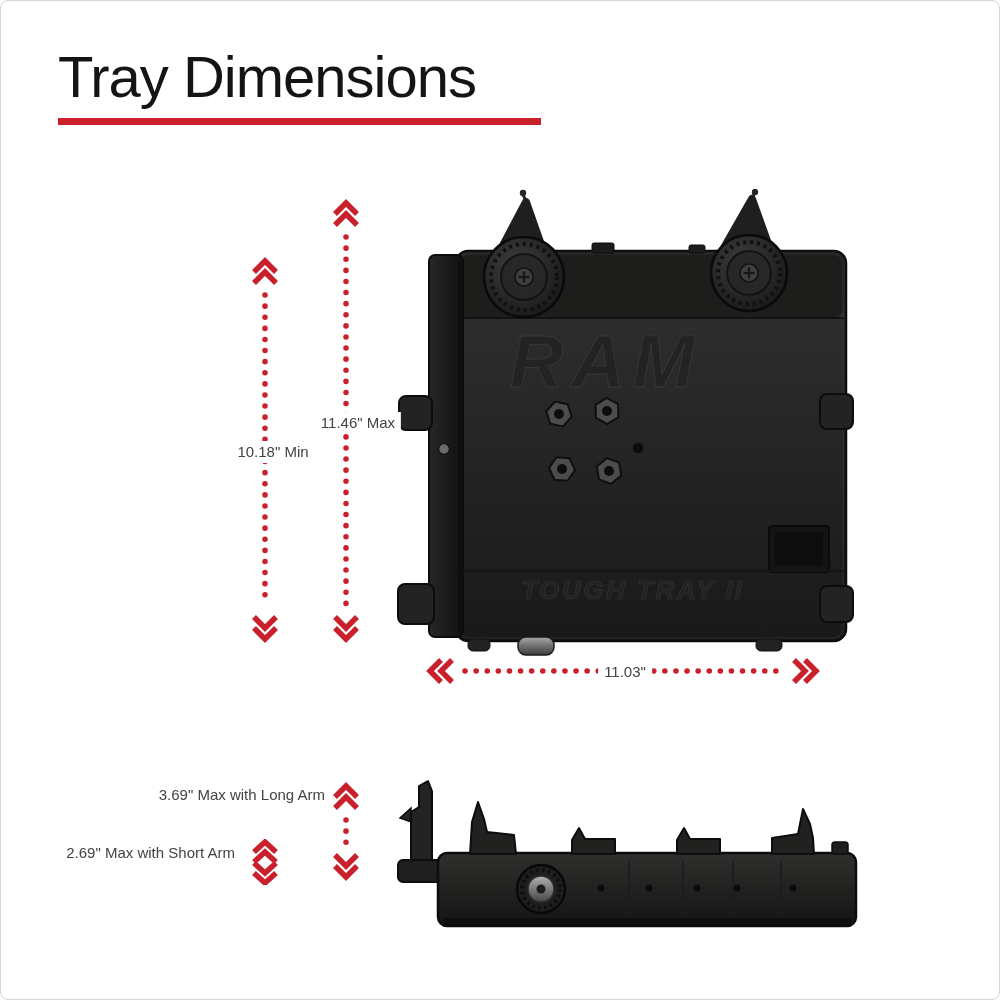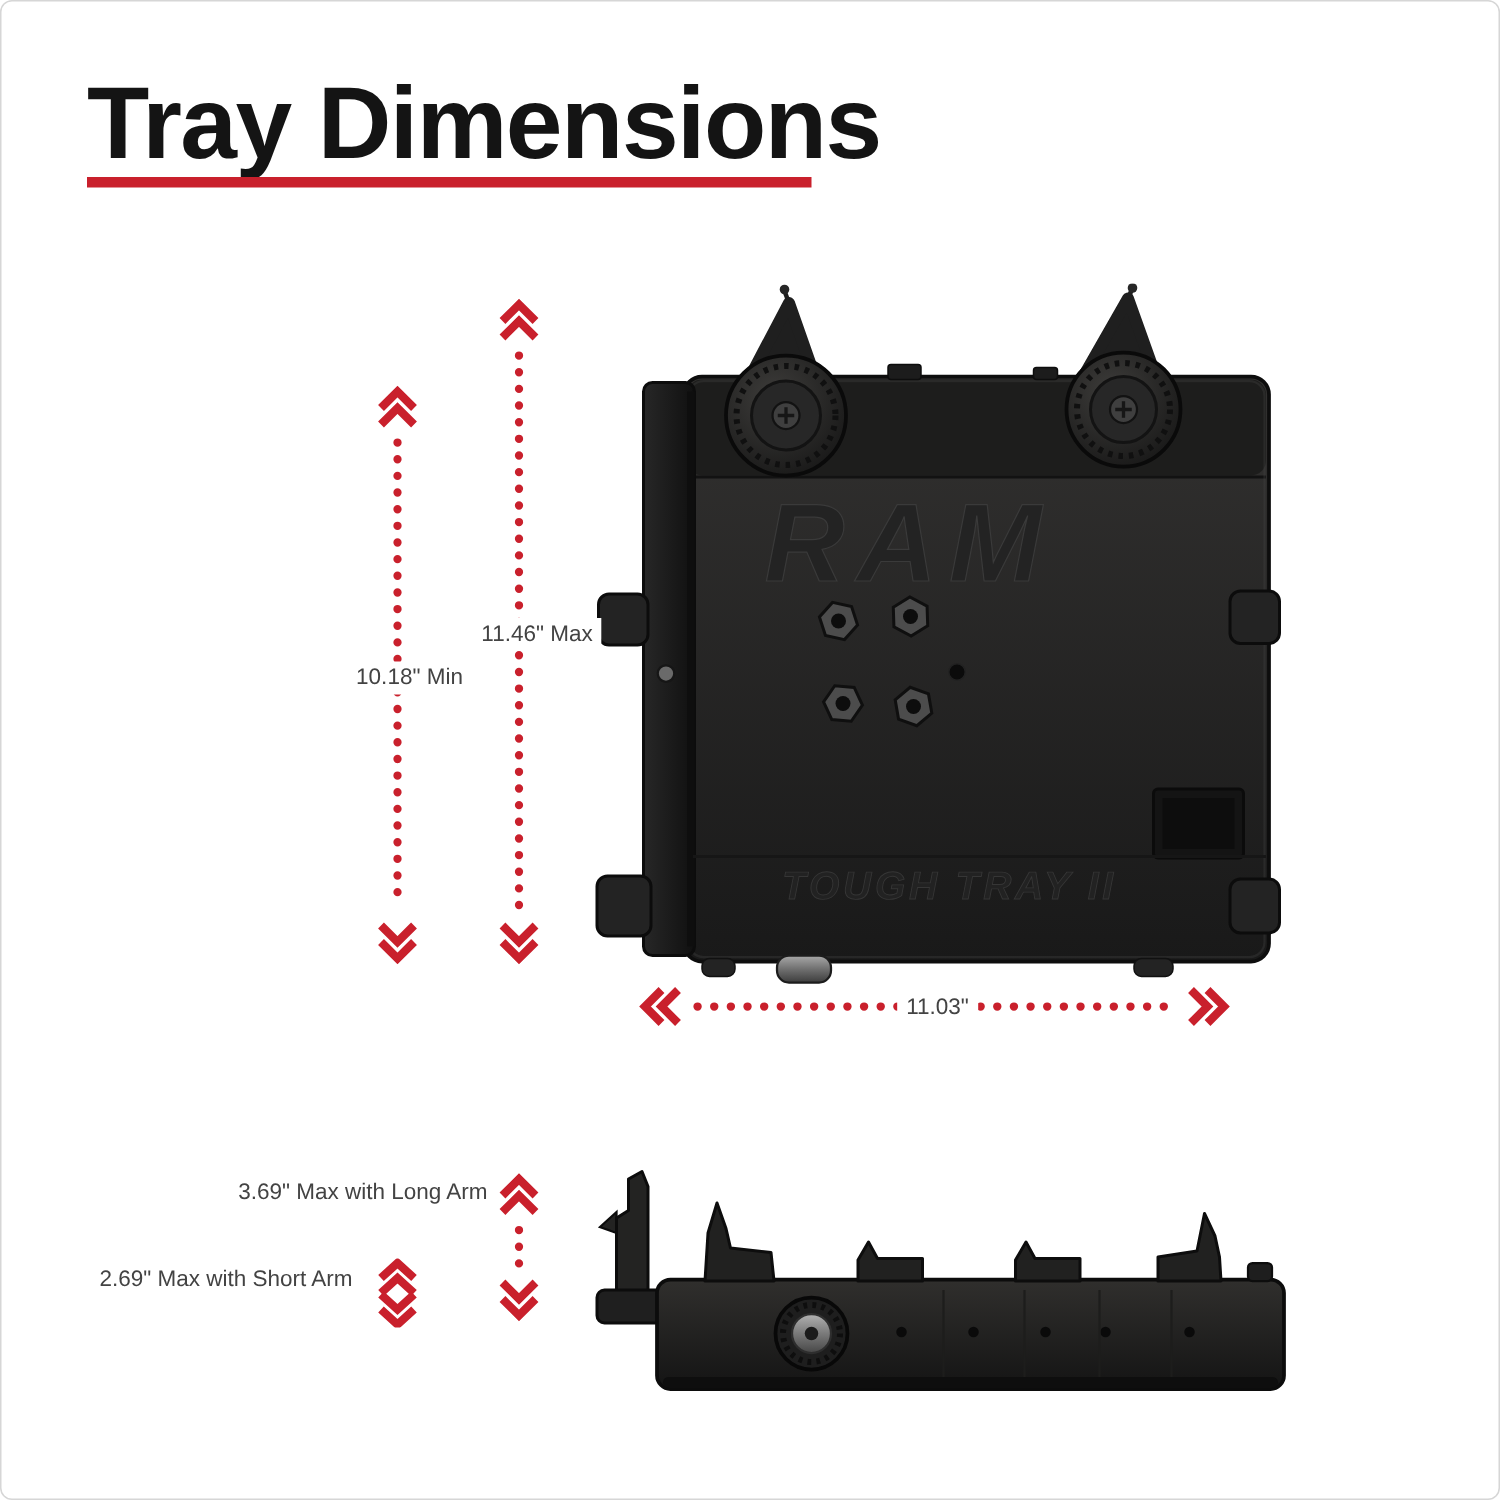--- a/index.html
+++ b/index.html
@@ -9,21 +9,21 @@
     width:1000px; height:1000px;
     background:#ffffff;
     border:1px solid #d6d6d6;
     border-radius:8px;
     overflow:hidden;
     font-family:"Liberation Sans", sans-serif;
   }
   .abs { position:absolute; }
   .page-title {
     position:absolute; left:57px; top:42px;
-    font-size:68px; font-weight:700; letter-spacing:-1px;
+    font-size:58px; font-weight:400; letter-spacing:-1px;
     color:#141414; white-space:nowrap;
   }
   .title-underline {
     position:absolute; left:57px; top:117px;
     width:483px; height:7px;
     background:var(--accent, #c9202c);
   }
   .dim-label {
     position:absolute;
     background:#ffffff;

